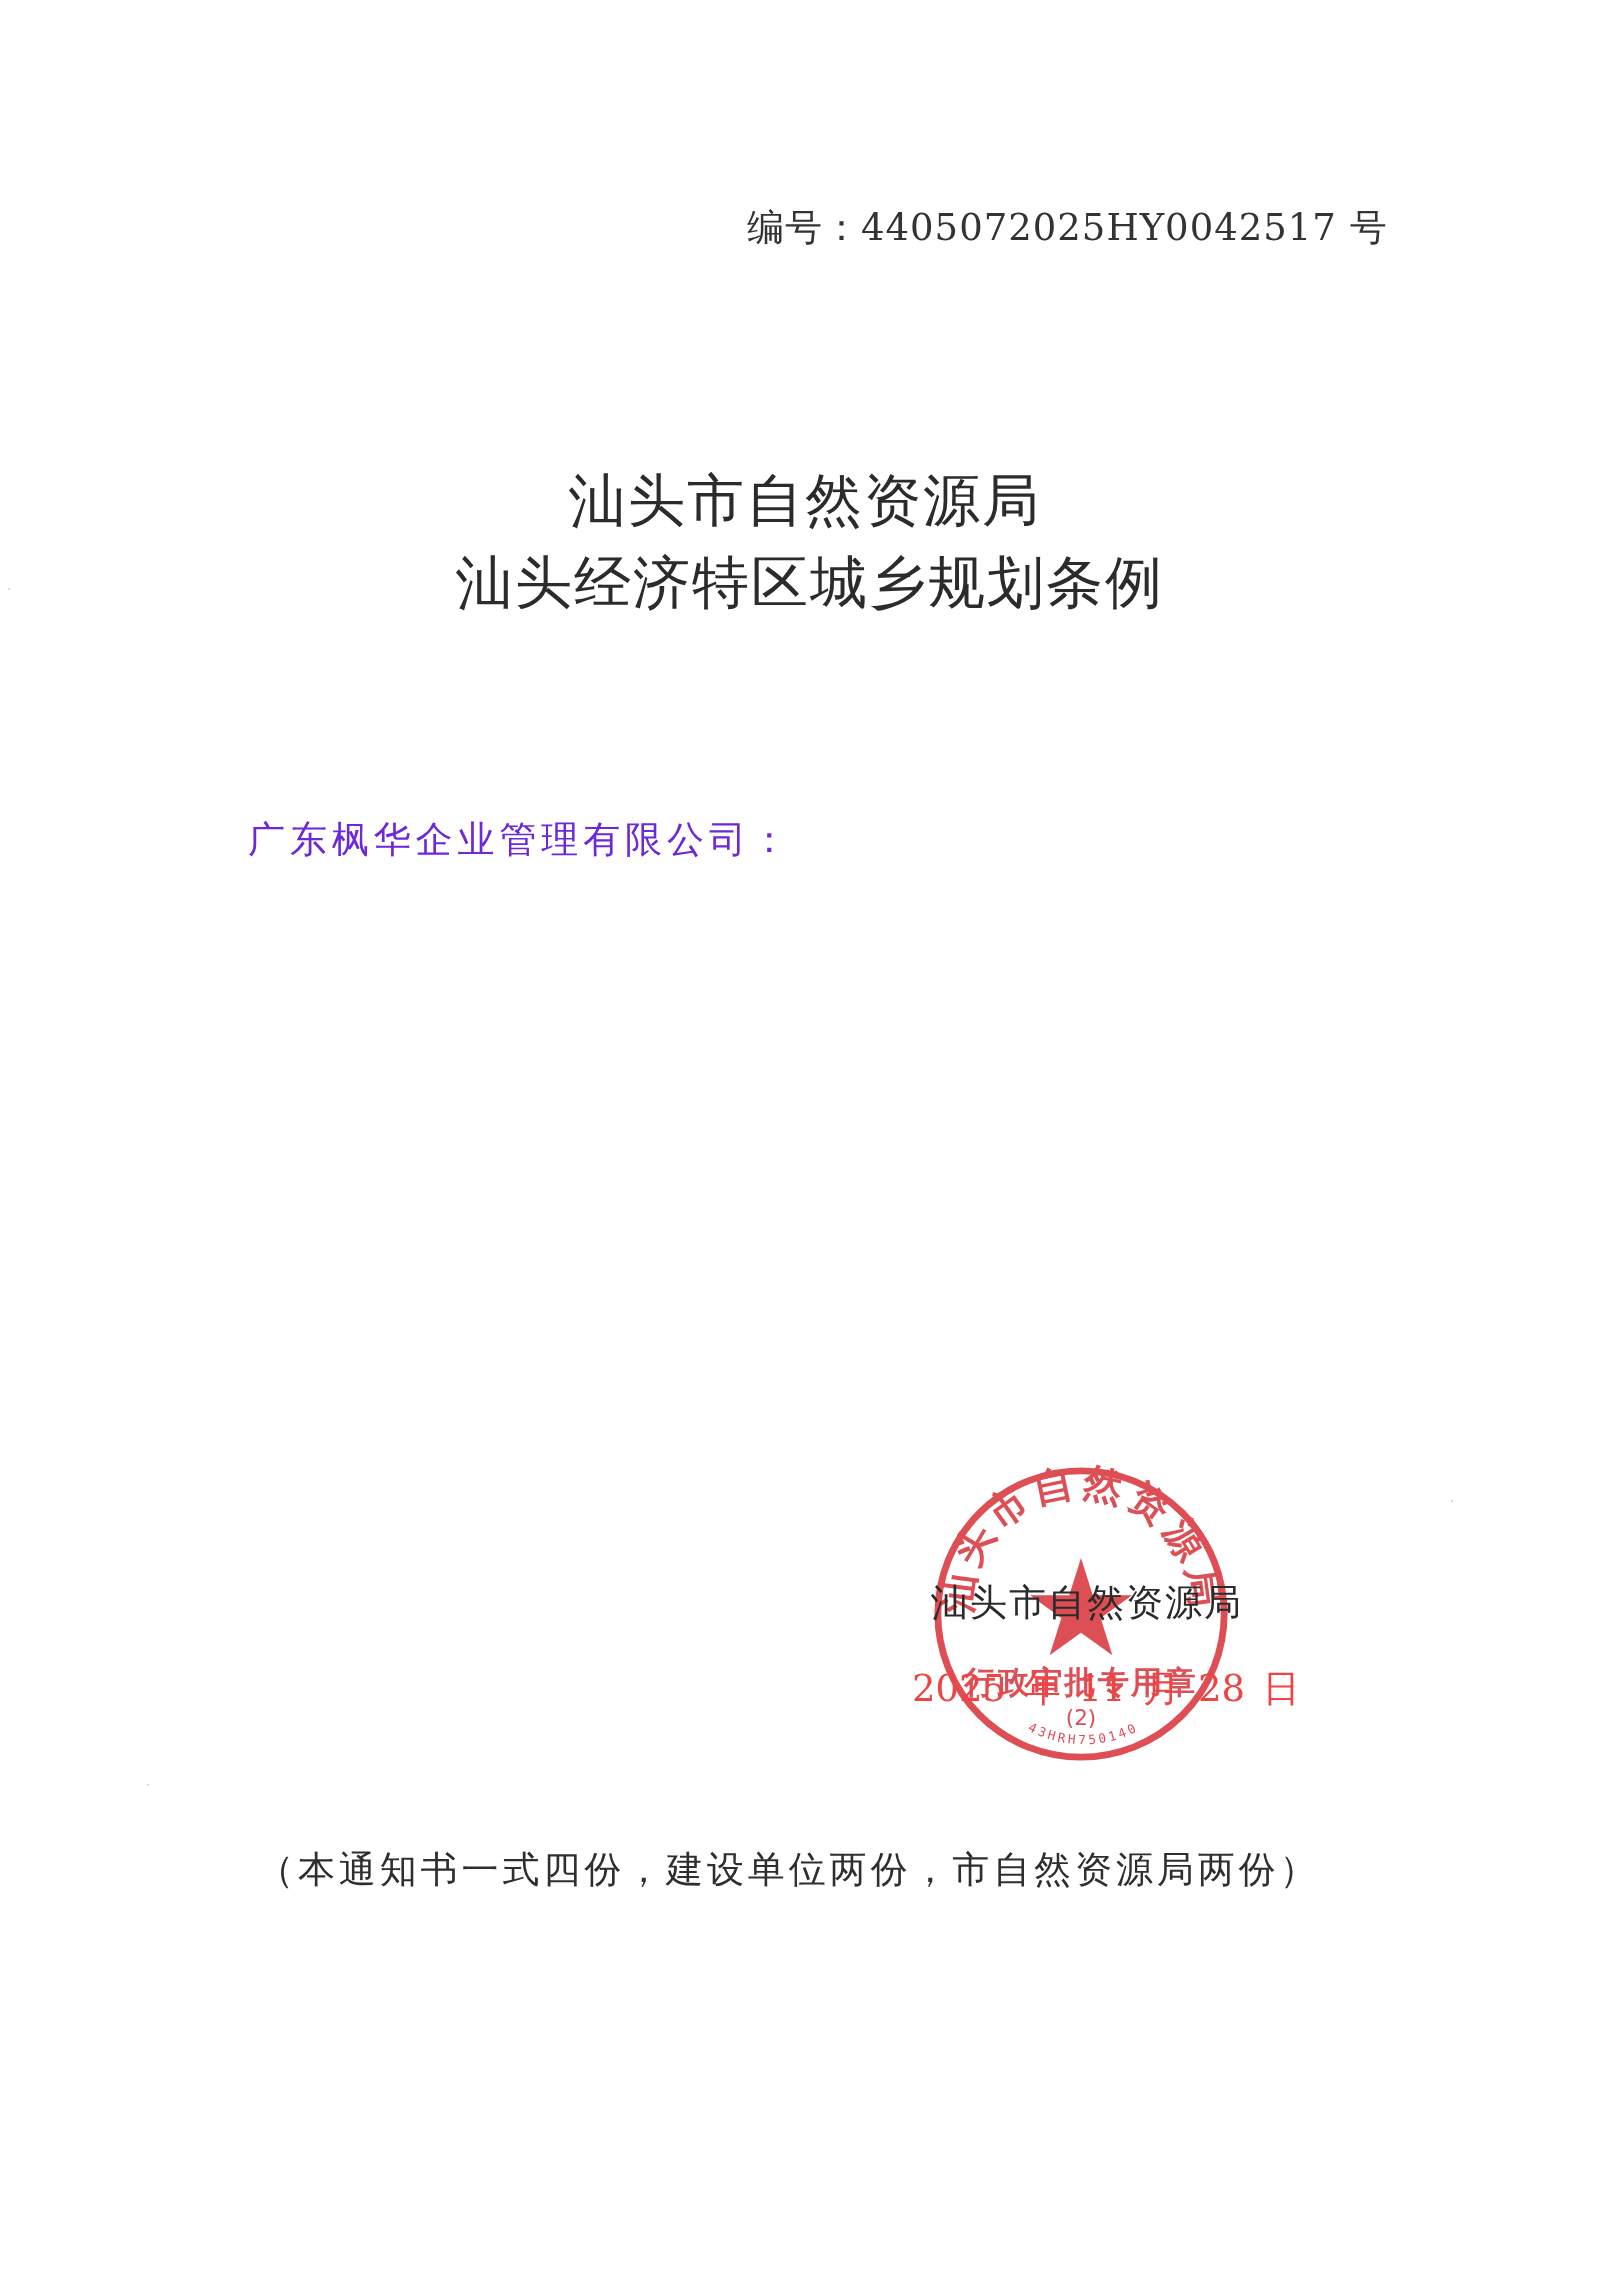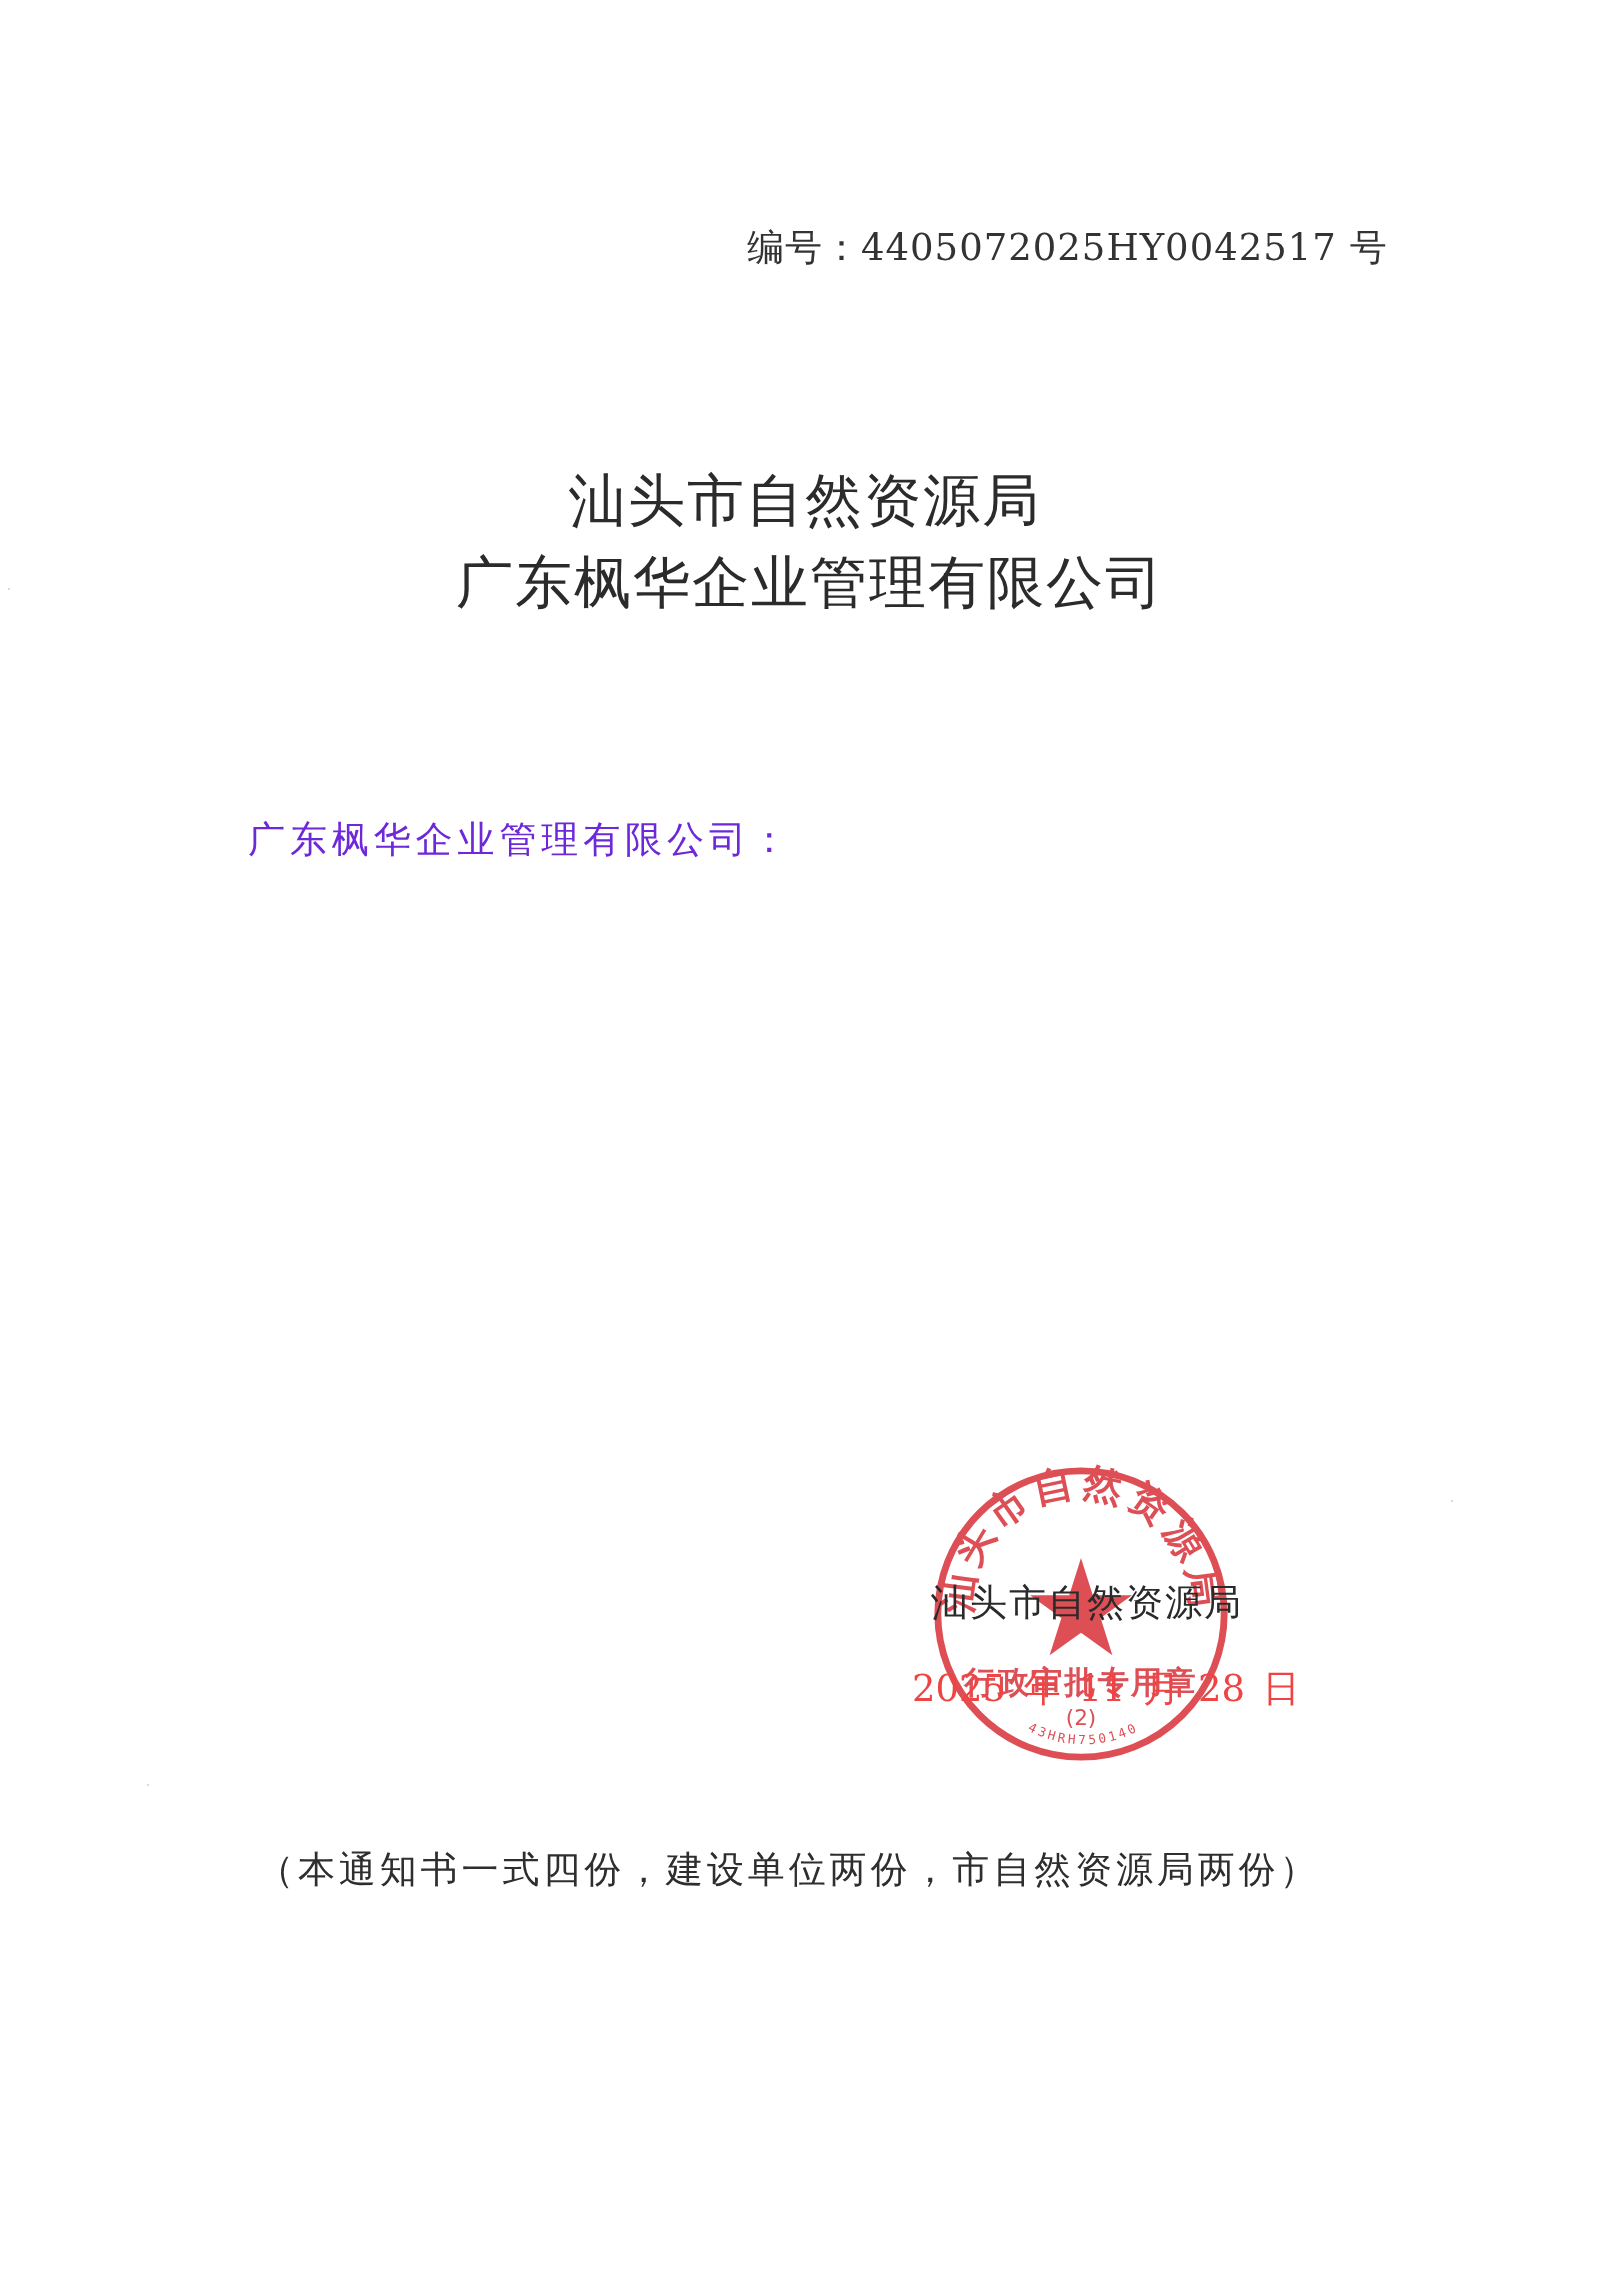--- a/index.html
+++ b/index.html
@@ -18,21 +18,21 @@
     .page {
       position: absolute;
       left: 0; top: 0;
       width: 1620px;
       height: 2292px;
       background: #ffffff;
     }
     .doc-number {
       position: absolute;
       left: 747px;
-      top: 223px;
+      top: 203px;
       font-size: 37px;
       letter-spacing: 1px;
       color: #333;
       white-space: nowrap;
       font-family: "DejaVu Serif", "Liberation Serif", serif;
     }
     .title {
       position: absolute;
       left: 0;
       width: 1620px;
@@ -116,21 +116,21 @@
     }
   </style>
 </head>
 <body>
 
 <div class="page">
 
   <div class="doc-number">编号：4405072025HY0042517 号</div>
 
   <div class="title line1">汕头市自然资源局</div>
-  <div class="title line2">广东枫华企业管理有限公司</div>
+  <div class="title line2">汕头经济特区城乡规划条例</div>
 
   <div class="addressee">广东枫华企业管理有限公司：</div>
 
 
   <svg class="seal" viewBox="0 0 310 310" xmlns="http://www.w3.org/2000/svg">
     <defs>
       <path id="sealTopArc" d="M 48,180 A 112,112 0 1,1 262,180" fill="none"></path>
       <path id="sealBottomArc" d="M 70,250 A 120,120 0 0,0 245,250" fill="none"></path>
     </defs>
     <circle cx="155" cy="155" r="146" fill="none" stroke="#d9363e" stroke-width="7"></circle>

